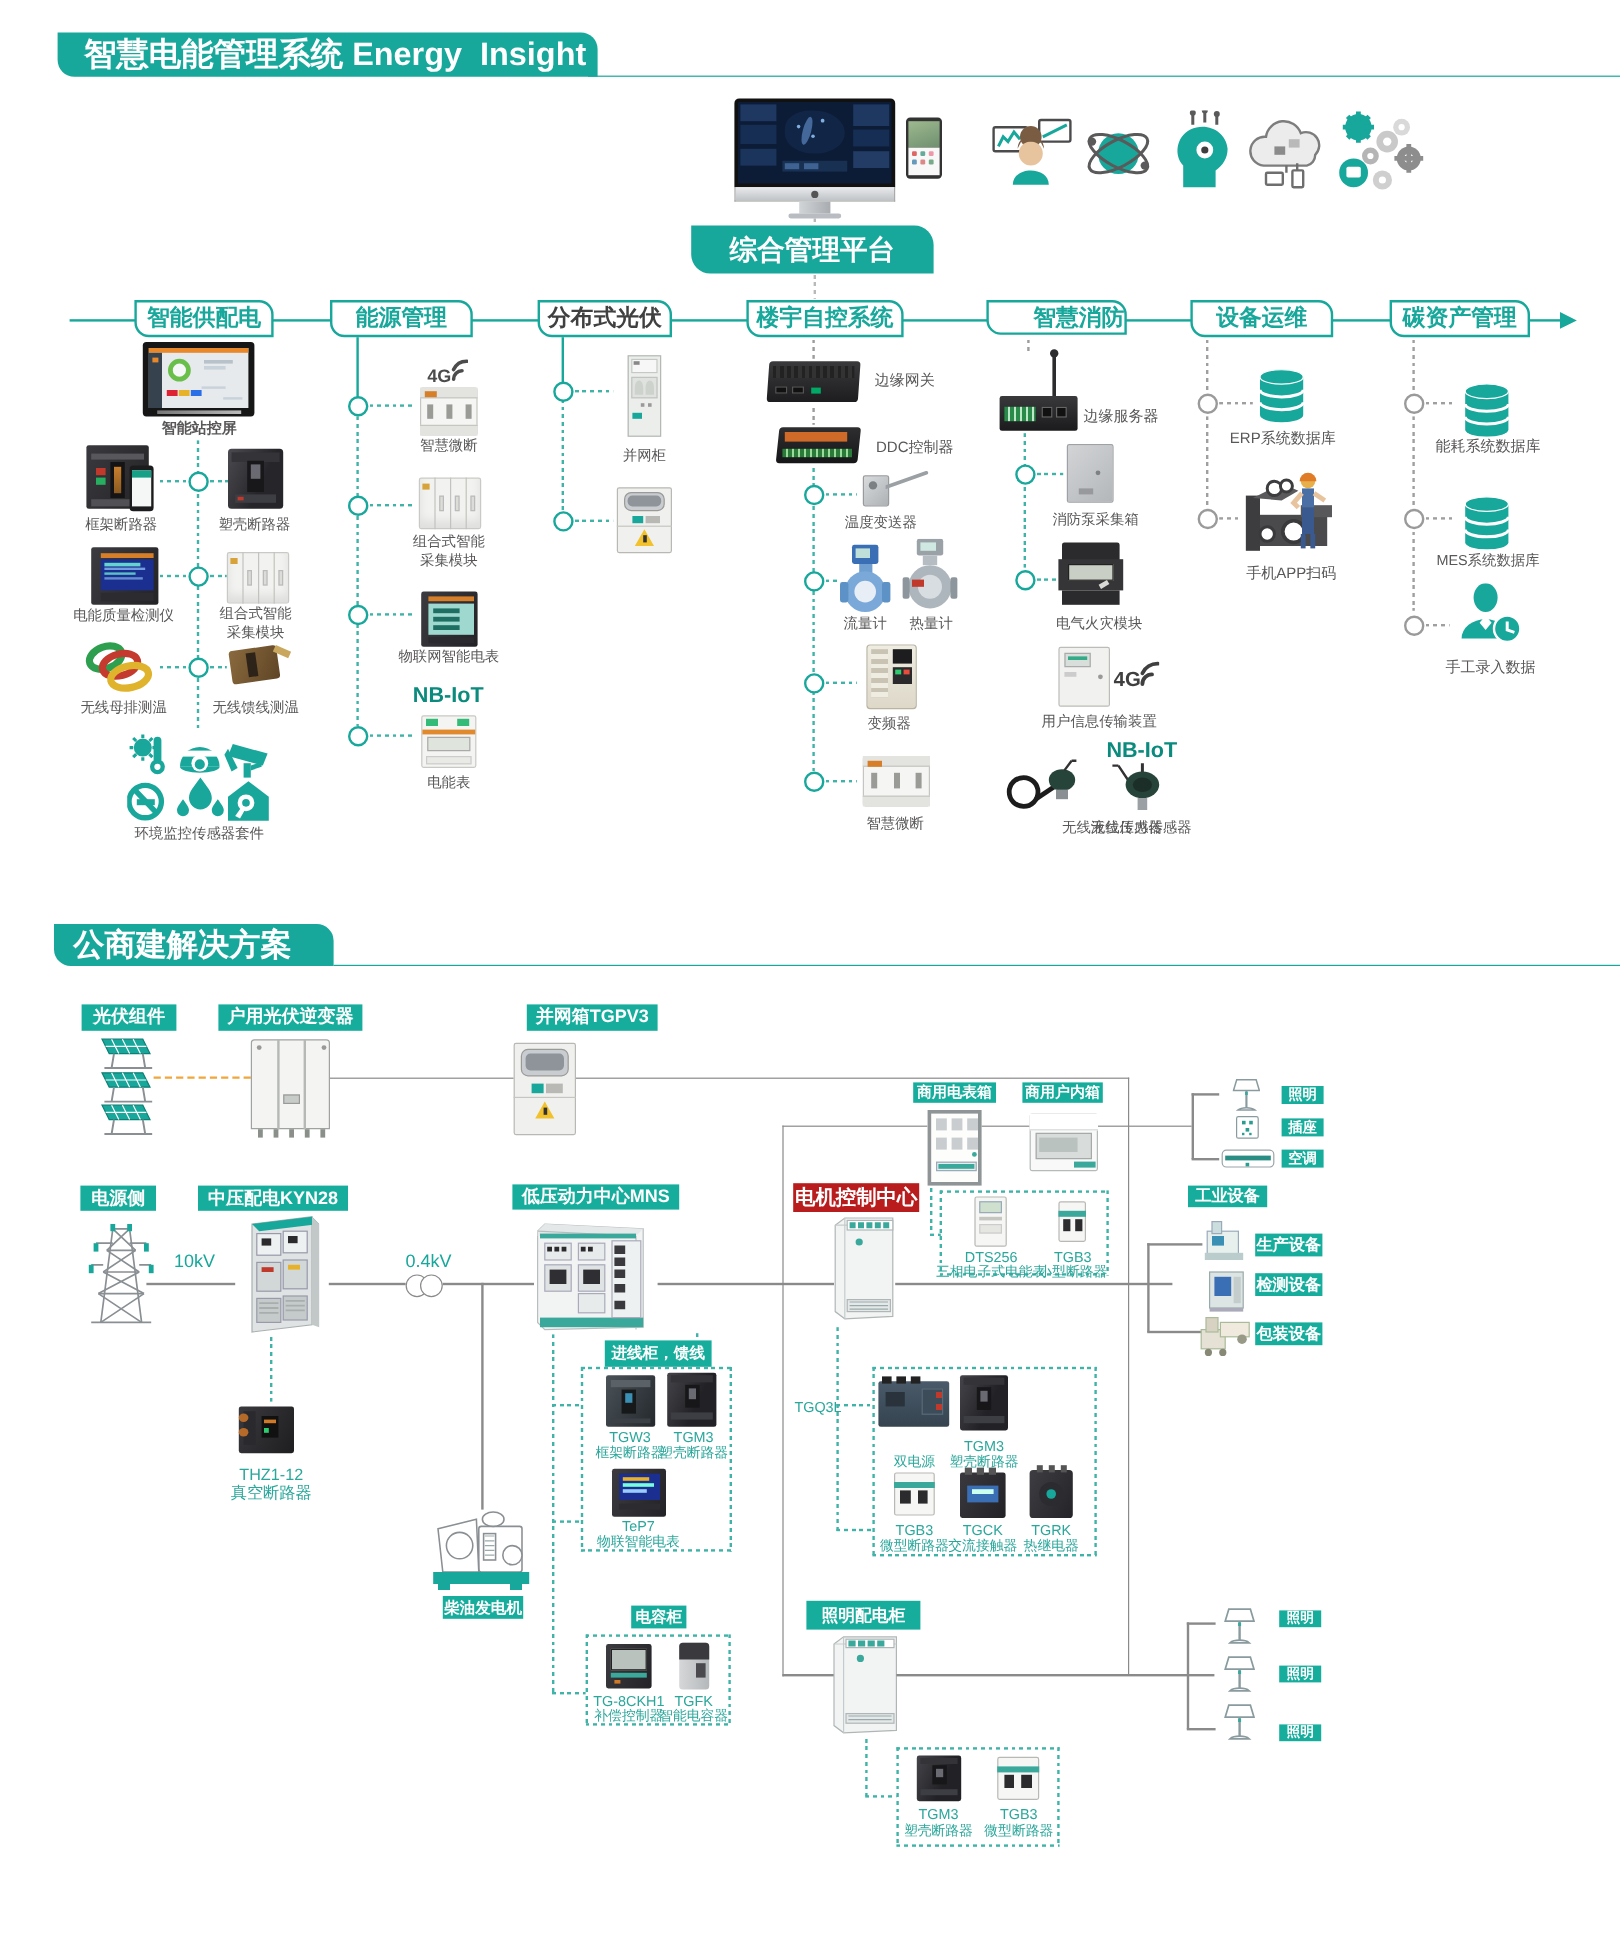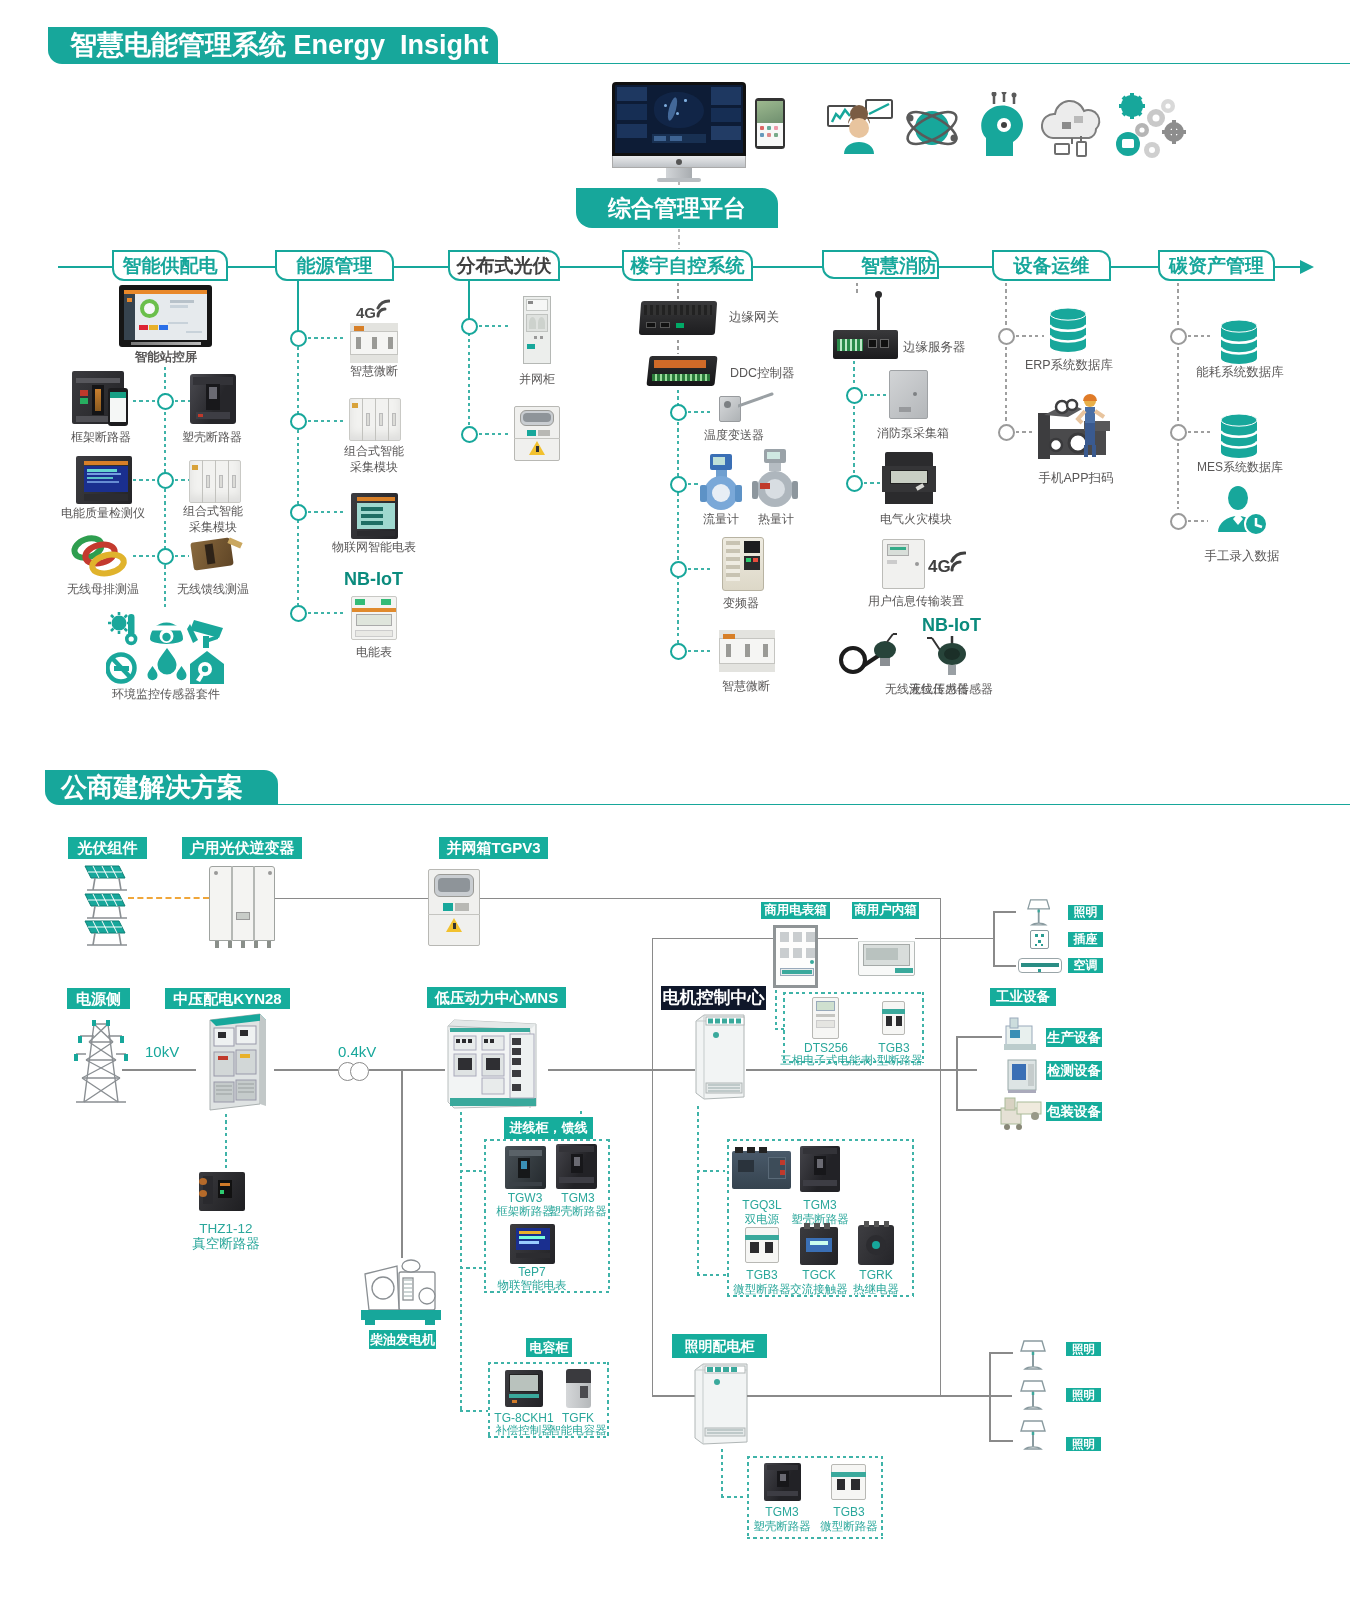--- a/index.html
+++ b/index.html
@@ -495,21 +495,21 @@
 <div style="position:absolute;left:442.56px;top:902.88px;width:10.4px;height:7.7px;background:#17a79b;"></div>
 <div style="position:absolute;left:455.04px;top:902.88px;width:13.52px;height:7.7px;background:#b8b8b4;"></div>
 <div style="position:absolute;left:428px;top:913.66px;width:52px;height:1px;background:#c5c5c1;"></div>
 <div style="position:absolute;left:446.0px;top:917.51px;width:0;height:0;border-left:8px solid transparent;border-right:8px solid transparent;border-bottom:14px solid #f2c12e;"></div>
 <div style="position:absolute;left:452.5px;top:922.51px;width:3px;height:6px;background:#333;"></div>
 <div style="position:absolute;left:480px;top:897.5px;width:461px;height:1.5px;background:#8a8a8a;"></div>
 <div style="position:absolute;left:939.5px;top:897.5px;width:1.5px;height:498px;background:#8a8a8a;"></div>
 <div style="position:absolute;left:67px;top:988px;width:63px;height:21px;background:#16ad9c;color:#fff;font-weight:bold;font-size:15px;text-align:center;line-height:21px;">电源侧</div>
 <div style="position:absolute;left:165px;top:988px;width:125px;height:21px;background:#16ad9c;color:#fff;font-weight:bold;font-size:15px;text-align:center;line-height:21px;">中压配电KYN28</div>
 <div style="position:absolute;left:427px;top:987px;width:139px;height:21px;background:#16ad9c;color:#fff;font-weight:bold;font-size:15px;text-align:center;line-height:21px;">低压动力中心MNS</div>
-<div style="position:absolute;left:661px;top:986px;width:105px;height:24px;background:#0f172a;color:#fff;font-weight:bold;font-size:17px;text-align:center;line-height:24px;">电机控制中心</div>
+<div style="position:absolute;left:661px;top:986px;width:105px;height:24px;background:#b91c1c;color:#fff;font-weight:bold;font-size:17px;text-align:center;line-height:24px;">电机控制中心</div>
 <div style="position:absolute;left:990px;top:988px;width:66px;height:18px;background:#16ad9c;color:#fff;font-weight:bold;font-size:13.5px;text-align:center;line-height:18px;">工业设备</div>
 <svg style="position:absolute;left:72px;top:1014px" width="58" height="90" viewBox="0 0 58 90">
       <g stroke="#8a8f93" stroke-width="1.4" fill="none">
         <path d="M22 10 L12 88 M36 10 L46 88"></path>
         <path d="M22 10 L36 10 M17 28 L41 28 M14 46 L44 46 M10 64 L48 64 M4 88 L54 88"></path>
         <path d="M22 10 L41 28 M36 10 L17 28 M17 28 L44 46 M41 28 L14 46 M14 46 L48 64 M44 46 L10 64 M10 64 L46 88 M48 64 L12 88"></path>
         <path d="M8 22 L22 22 M36 22 L50 22 M4 40 L14 40 M44 40 L54 40"></path>
       </g>
       <g fill="#17a79b">
         <rect x="6" y="22" width="4" height="7"></rect>
@@ -741,21 +741,21 @@
 <div style="position:absolute;left:727px;top:1139px;width:1.8px;height:158px;background:repeating-linear-gradient(180deg,#3fb3a8 0 3.2px,transparent 3.2px 6.4px);"></div>
 <div style="position:absolute;left:912.2px;top:1139px;width:1.8px;height:158px;background:repeating-linear-gradient(180deg,#3fb3a8 0 3.2px,transparent 3.2px 6.4px);"></div>
 <div style="position:absolute;left:732px;top:1151px;width:59px;height:38px;background:linear-gradient(180deg,#4a5a6a,#35434f);border-radius:2px;"></div>
 <div style="position:absolute;left:735px;top:1147px;width:8px;height:6px;background:#222;"></div>
 <div style="position:absolute;left:747px;top:1147px;width:8px;height:6px;background:#222;"></div>
 <div style="position:absolute;left:759px;top:1147px;width:8px;height:6px;background:#222;"></div>
 <div style="position:absolute;left:738px;top:1160px;width:16px;height:12px;background:#2a333c;"></div>
 <div style="position:absolute;left:768px;top:1157px;width:18px;height:22px;background:#3d4c59;border:1px solid #5a6a78;"></div>
 <div style="position:absolute;left:780px;top:1160px;width:5px;height:5px;background:#c0392b;"></div>
 <div style="position:absolute;left:780px;top:1170px;width:5px;height:5px;background:#c0392b;"></div>
-<div style="position:absolute;left:662.0px;top:1196.0px;width:200px;text-align:center;font-size:12px;color:#2aa79b;font-weight:400;line-height:18.0px;white-space:nowrap;">TGQ3L</div>
+<div style="position:absolute;left:662.0px;top:1164px;width:200px;font-size:12px;color:#2aa79b;font-weight:400;line-height:18.0px;white-space:nowrap;">TGQ3L</div>
 <div style="position:absolute;left:662.0px;top:1211.375px;width:200px;text-align:center;font-size:11.5px;color:#2aa79b;font-weight:400;line-height:17.25px;white-space:nowrap;">双电源</div>
 <div style="position:absolute;left:800px;top:1146px;width:40px;height:46px;background:linear-gradient(115deg,#44444a,#222226 60%);border-radius:2px;"></div>
 <div style="position:absolute;left:803px;top:1148px;width:34px;height:6.44px;background:#333338;"></div>
 <div style="position:absolute;left:814.0px;top:1156.12px;width:12px;height:19.32px;background:#17171a;"></div>
 <div style="position:absolute;left:817.0px;top:1158.88px;width:6px;height:9.200000000000001px;background:#6a6a72;"></div>
 <div style="position:absolute;left:803px;top:1180.04px;width:34px;height:5.52px;background:#3d3d44;"></div>
 <div style="position:absolute;left:720.0px;top:1196.0px;width:200px;text-align:center;font-size:12px;color:#2aa79b;font-weight:400;line-height:18.0px;white-space:nowrap;">TGM3</div>
 <div style="position:absolute;left:720.0px;top:1211.375px;width:200px;text-align:center;font-size:11.5px;color:#2aa79b;font-weight:400;line-height:17.25px;white-space:nowrap;">塑壳断路器</div>
 <div style="position:absolute;left:745px;top:1227px;width:34px;height:36px;background:#f6f6f4;border:1px solid #b8b8b4;border-radius:2px;"></div>
 <div style="position:absolute;left:745px;top:1234.92px;width:34px;height:5.040000000000001px;background:#3aa99c;"></div>

